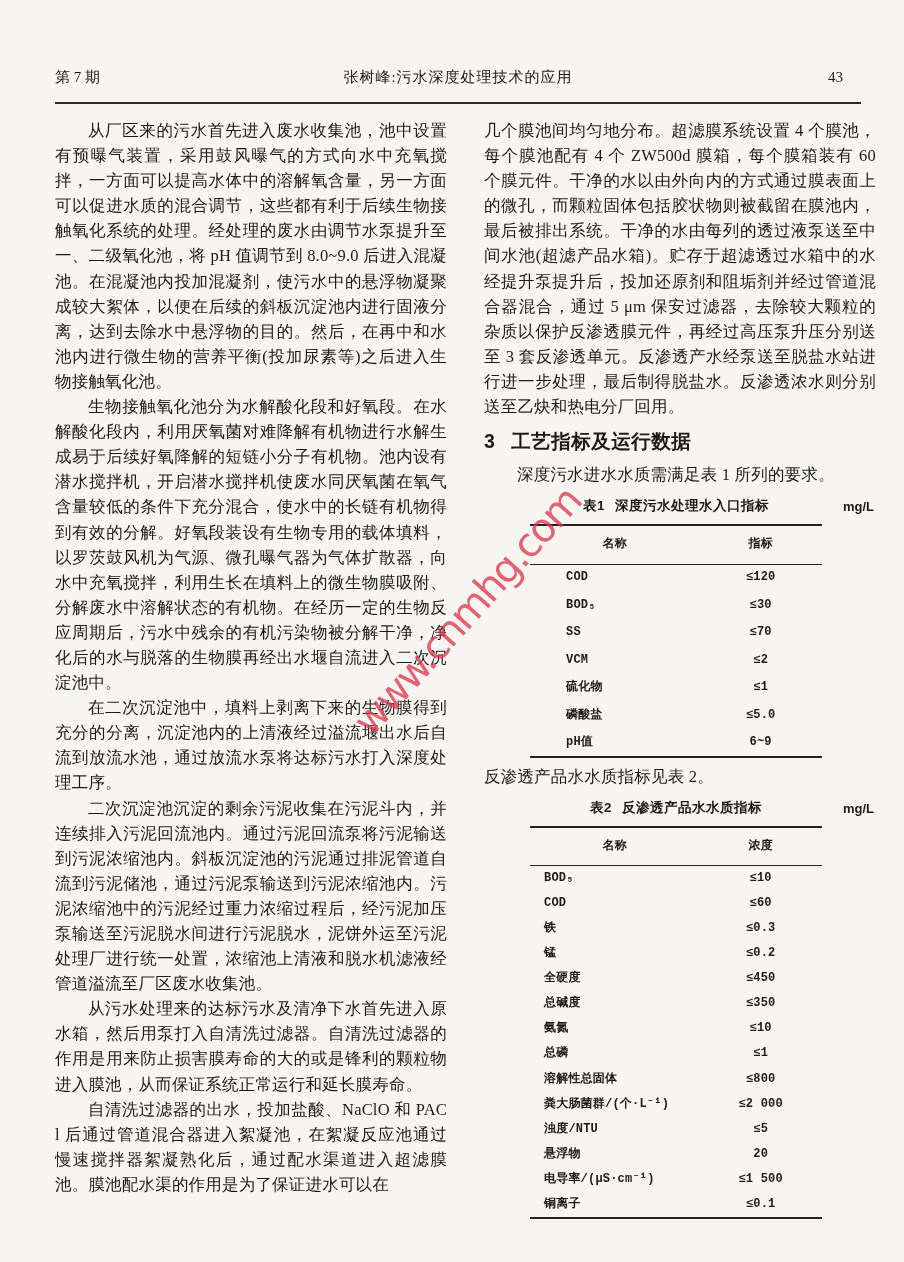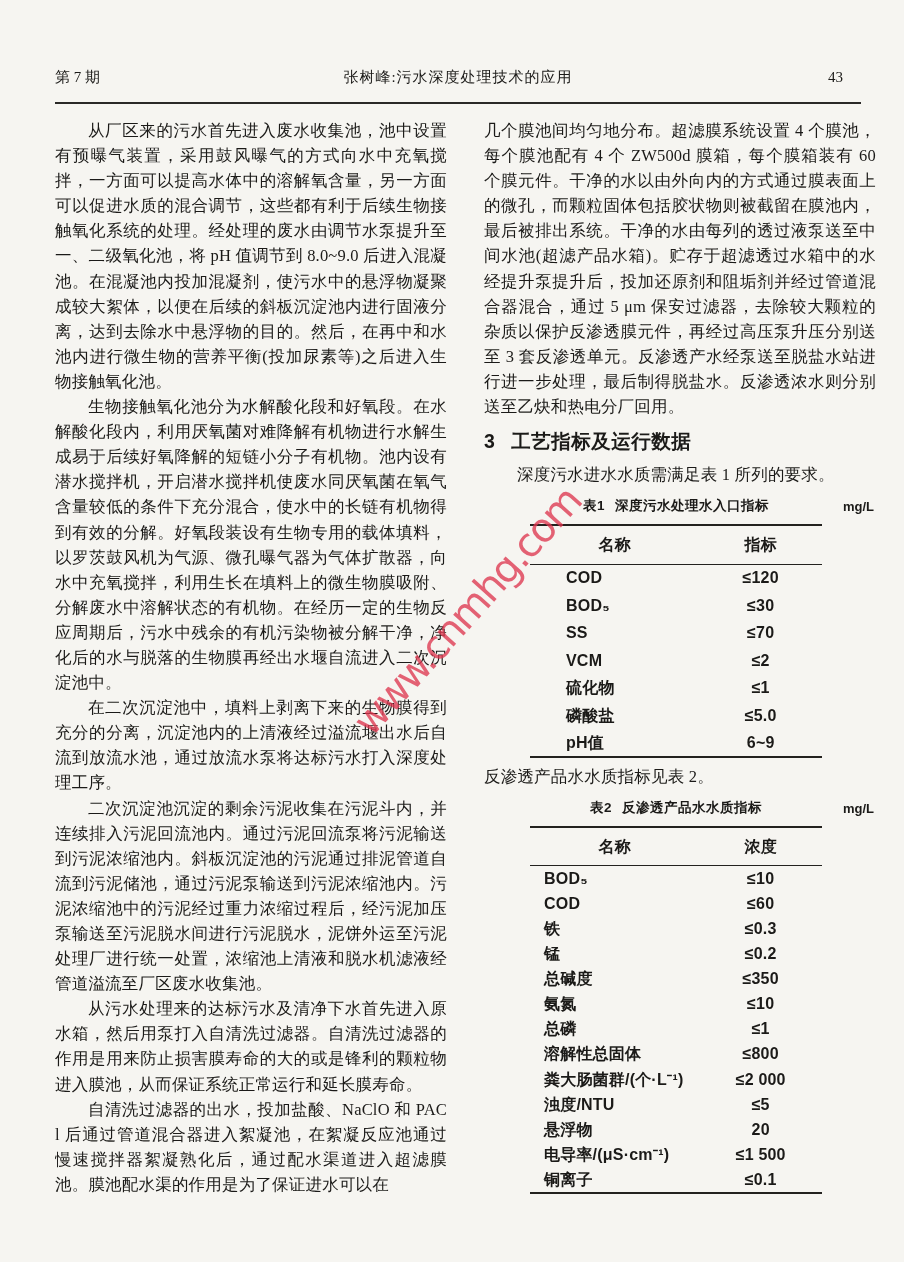--- a/index.html
+++ b/index.html
@@ -79,22 +79,22 @@
     right: -52px; top: 1px;
     font-weight: bold;
     font-size: 13px;
     letter-spacing: 0;
   }
   table.three-line {
     width: 100%;
     border-collapse: collapse;
     border-top: 2.2px solid #23221f;
     border-bottom: 2.2px solid #23221f;
-    font-size: 16px;
-    font-family: Liberation Sans, sans-serif;
+    font-size: 12px;
+    font-family: Liberation Mono, monospace;
   }
   table.three-line thead th {
     font-weight: bold;
     border-bottom: 1.6px solid #23221f;
     padding: 6px 0;
     text-align: center;
   }
   table.three-line td { padding: 0; }
   table.three-line .c1 { text-align: left; padding-left: 36px; width: 58%; font-weight: bold; }
   table.three-line .c2 { text-align: center; width: 42%; font-weight: bold; }
@@ -221,20 +221,24 @@
             </tr>
             <tr>
               <td class="c1">铁</td>
               <td class="c2">≤0.3</td>
             </tr>
             <tr>
               <td class="c1">锰</td>
               <td class="c2">≤0.2</td>
             </tr>
             <tr>
+              <td class="c1">全硬度</td>
+              <td class="c2">≤450</td>
+            </tr>
+            <tr>
               <td class="c1">总碱度</td>
               <td class="c2">≤350</td>
             </tr>
             <tr>
               <td class="c1">氨氮</td>
               <td class="c2">≤10</td>
             </tr>
             <tr>
               <td class="c1">总磷</td>
               <td class="c2">≤1</td>

